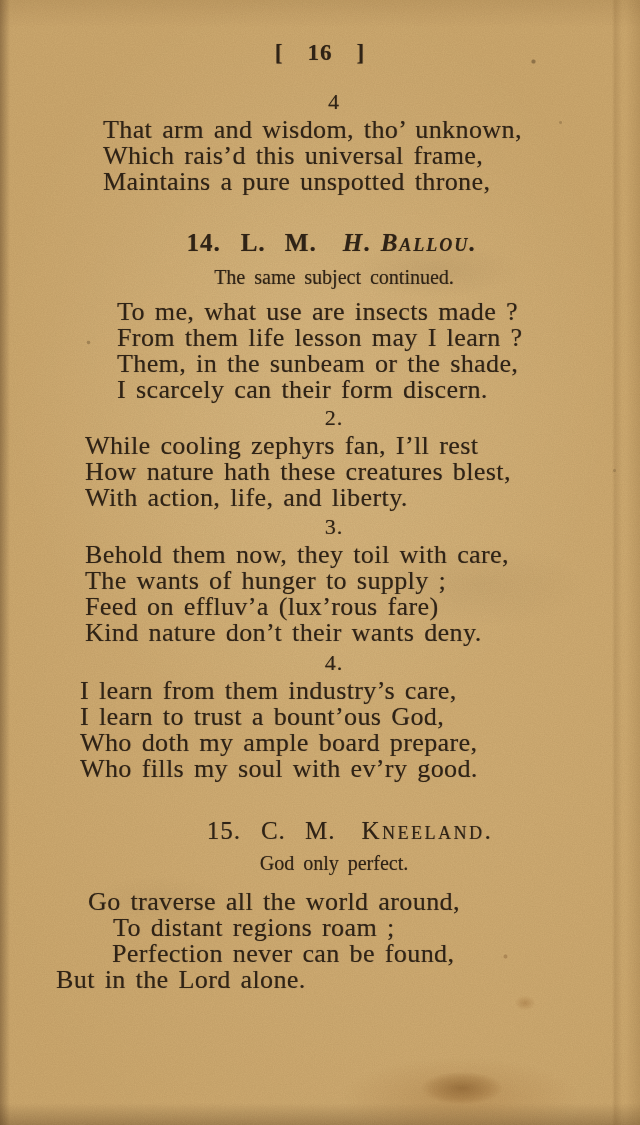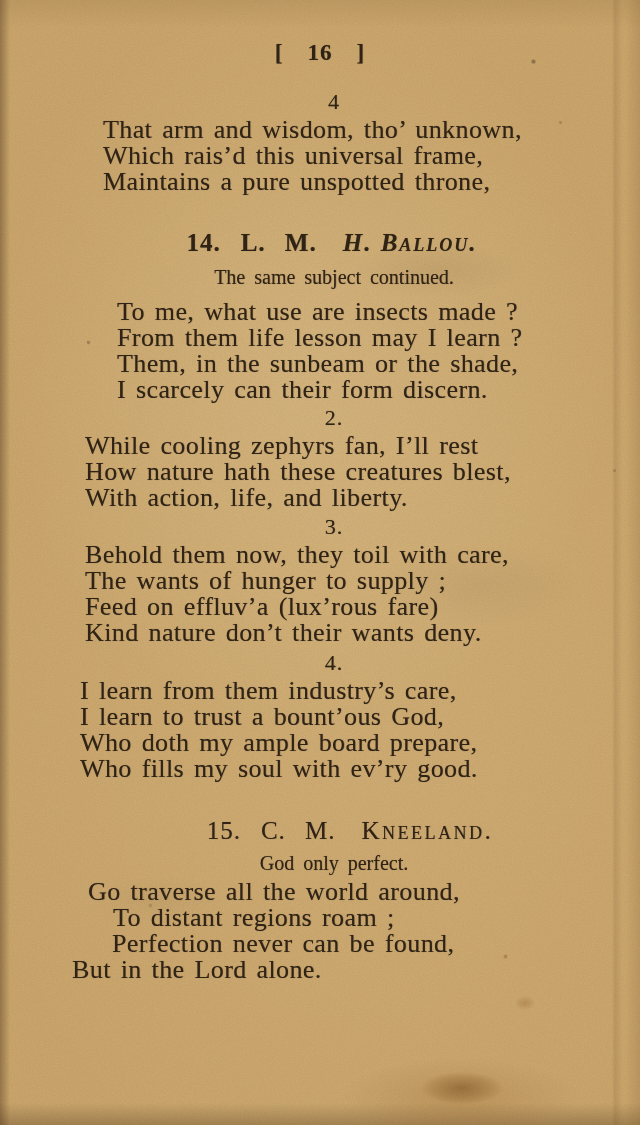--- a/index.html
+++ b/index.html
@@ -53,30 +53,30 @@
   
   .sec-0{margin-top:24px;}
   .sec-1{margin-top:33px;font-weight:bold;}
   .sec-2{margin-top:7px;}
   .sec-3{margin-top:10px;padding-left:24px;}
   .sec-4{margin-top:3px;}
   .sec-5{margin-top:4px;}
   .sec-6{margin-top:5px;}
   .sec-7{margin-top:34px;margin-left:36px;}
   .sec-8{margin-top:5px;}
-  .sec-9{margin-top:4px;}
+  .sec-9{margin-top:14px;}
   
   .sec-0 .verse-line{padding-left:103px;}
   .sec-3 .verse-line{padding-left:93px;}
   .sec-4 .verse-line,.sec-5 .verse-line{padding-left:85px;}
   .sec-6 .verse-line{padding-left:80px;}
   .sec-9 .verse-line{padding-left:88px;}
   .sec-9 .verse-line:nth-child(2){padding-left:113px;}
   .sec-9 .verse-line:nth-child(3){padding-left:112px;}
-  .sec-9 .verse-line:nth-child(4){padding-left:72px;}
+  .sec-9 .verse-line:nth-child(4){padding-left:56px;}
 </style>
 </head>
 <body>
 
 <div class="page">
 
   <svg class="grain" width="640" height="1125" viewBox="0 0 640 1125" xmlns="http://www.w3.org/2000/svg">
     <filter id="grain-f">
       <feTurbulence type="fractalNoise" baseFrequency="0.9" numOctaves="2" seed="7" stitchTiles="stitch"></feTurbulence>
       <feColorMatrix type="matrix" values="0 0 0 0 0.36  0 0 0 0 0.27  0 0 0 0 0.15  0 0 0 0.4 0"></feColorMatrix>

